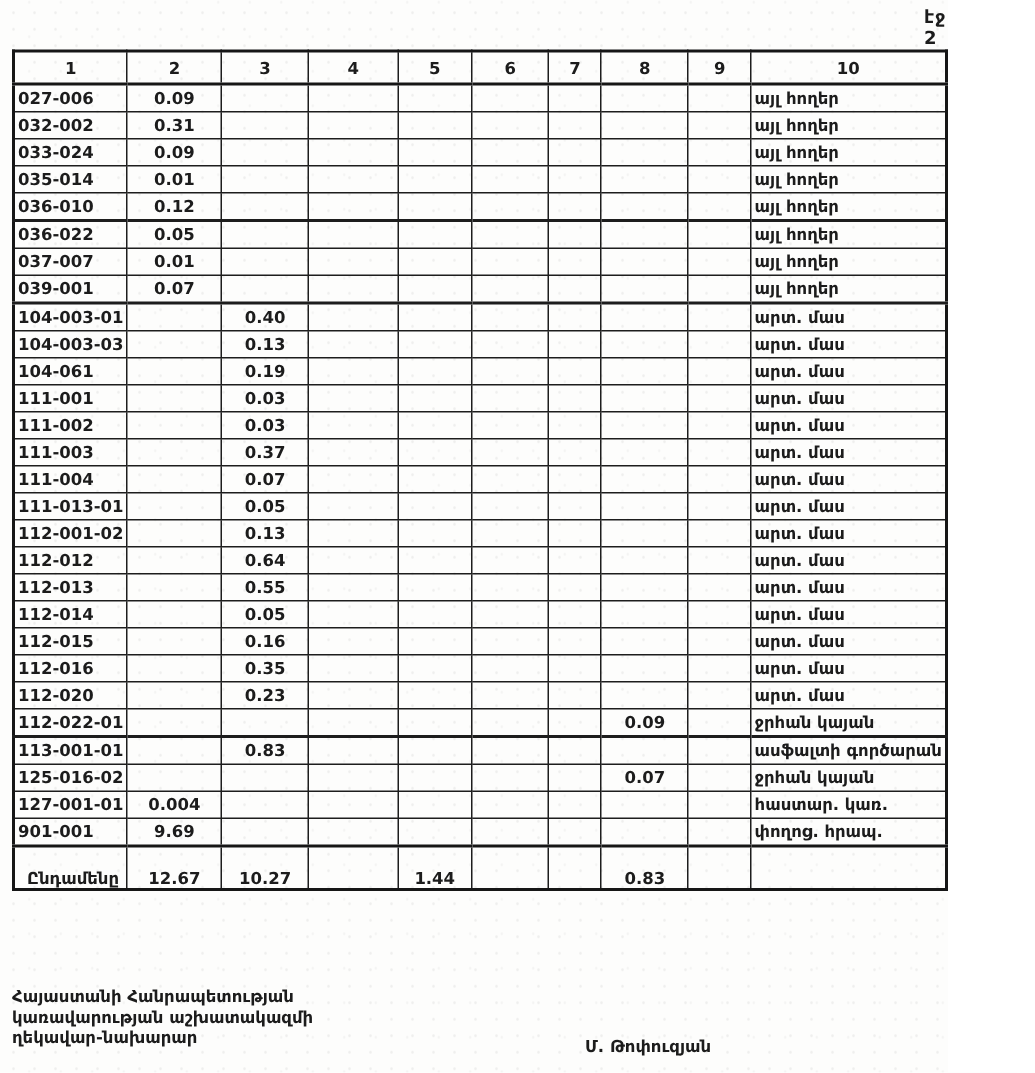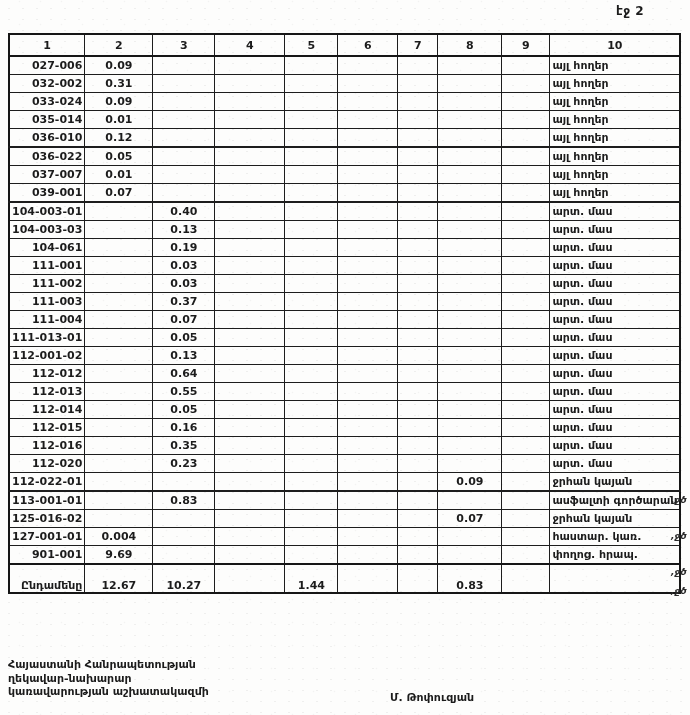--- a/index.html
+++ b/index.html
@@ -2,21 +2,21 @@
 <html><head>
 <meta charset="utf-8">
 <style>
   html,body{margin:0;padding:0;}
   body{
     width:690px;height:715px;
     background:#ffffff;
     font-family:"DejaVu Sans",sans-serif;
   }
   .sheet{
-    position:relative;width:690px;height:715px;overflow:hidden;
+    position:relative;width:632px;height:715px;overflow:hidden;
     color:#1c1c1c;
     background-color:#fdfdfc;
     background-image:
       radial-gradient(circle, rgba(0,0,0,0.055) 0.6px, transparent 1.1px),
       radial-gradient(circle, rgba(0,0,0,0.04) 0.6px, transparent 1.1px);
     background-size:14px 11px, 21px 23px;
     background-position:2px 3px, 9px 13px;
   }
   .page-label{
     position:absolute;top:4px;left:616px;
@@ -29,21 +29,21 @@
   }
   table.grid th, table.grid td{
     border:1px solid #1d1d1d;
     font-size:11px;font-weight:700;
     padding:0 2px;overflow:hidden;white-space:nowrap;
   }
   table.grid th{
     height:20px;text-align:center;border-bottom:2px solid #161616;
   }
   table.grid td{height:17px;}
-  td.code{text-align:right;padding-left:3px;}
+  td.code{text-align:left;padding-left:3px;}
   td.num{text-align:center;}
   td.desc{text-align:left;padding-left:3px;}
   tbody tr:nth-child(5) td{border-bottom-width:2px;}
   tbody tr:nth-child(8) td{border-bottom-width:2px;}
   tbody tr:nth-child(24) td{border-bottom-width:2px;}
   tr.total-row td{
     height:27px;vertical-align:bottom;padding-bottom:0;
     border-top:2px solid #161616;
   }
   tr.total-row td.total-label{padding-left:8px;}
@@ -441,22 +441,22 @@
           <td class="num"></td>
           <td class="num">0.83</td>
           <td class="num"></td>
           <td class="num"></td>
         </tr>
       </tbody>
   </table>
 
   <div class="footer">
     <div>Հայաստանի Հանրապետության</div>
+    <div>կառավարության աշխատակազմի</div>
     <div>ղեկավար-նախարար</div>
-    <div>կառավարության աշխատակազմի</div>
   </div>
 
   <div class="signature">Մ. Թոփուզյան</div>
 
 <span class="margin-note" style="top: 494.5px;">,ջծ</span>
     <span class="margin-note" style="top: 531px;">,ջծ</span>
     <span class="margin-note" style="top: 567px;">,ջծ</span>
     <span class="margin-note" style="top: 585.5px;">,ջծ</span>
   </div>
 

